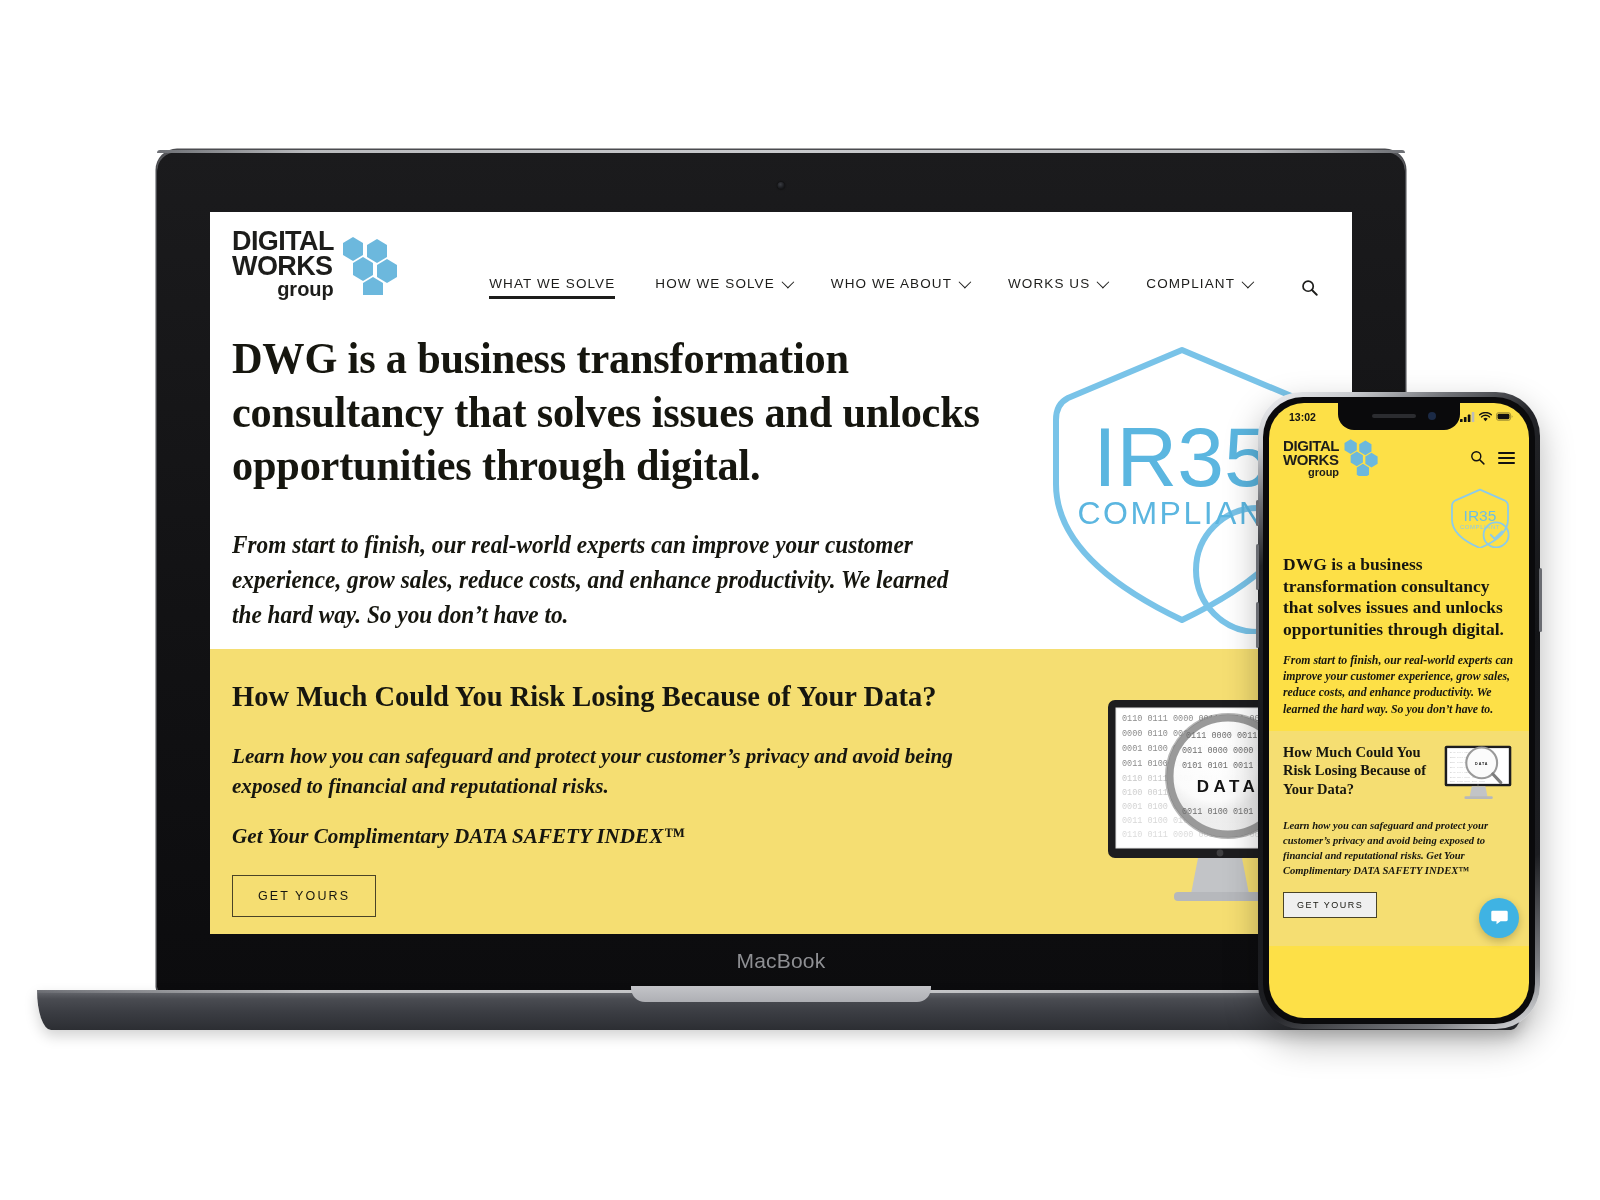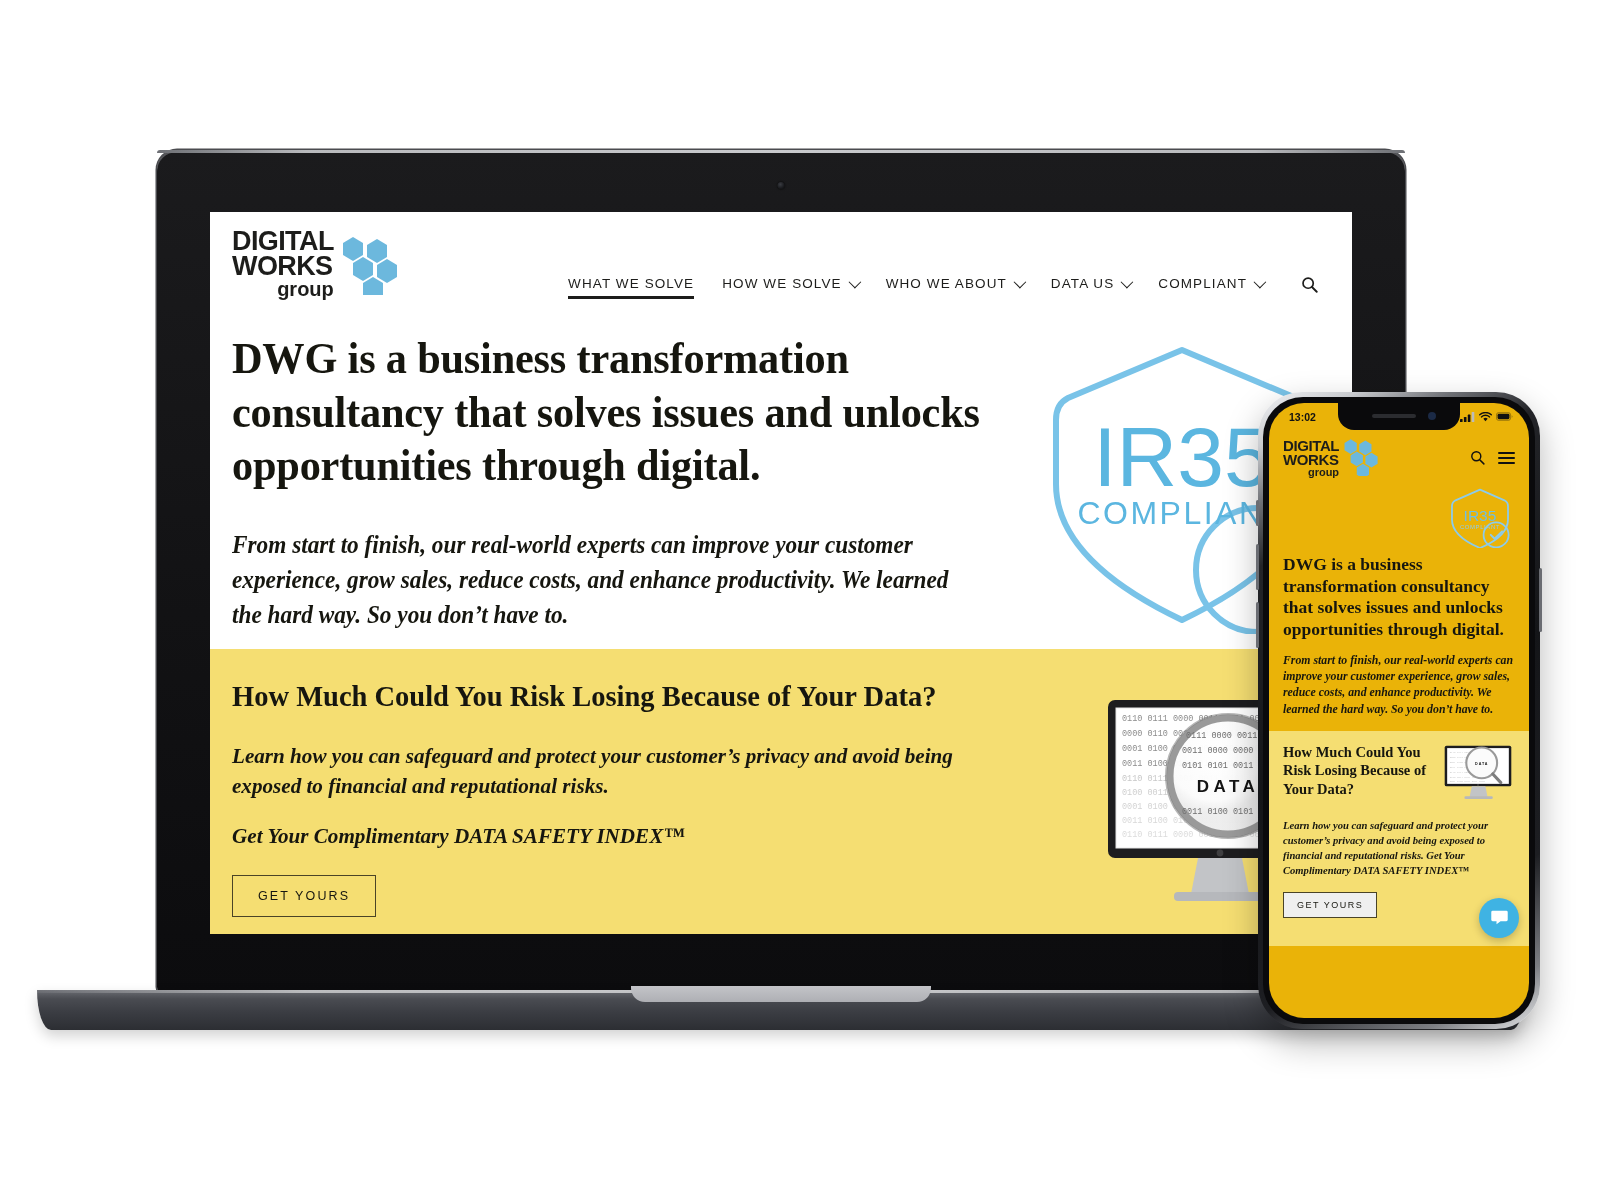--- a/index.html
+++ b/index.html
@@ -74,21 +74,21 @@
     display: flex; align-items: center; height: 104px;
     padding: 0 34px 0 22px;
   }
   .logo { display:flex; align-items:flex-end; gap:2px; }
   .logo-text { line-height: .92; }
   .logo-l1 { font-size: 27px; font-weight: 800; letter-spacing: -.6px; color:#1d1d1b; }
   .logo-l2 { font-size: 27px; font-weight: 800; letter-spacing: -.6px; color:#1d1d1b; }
   .logo-l3 { font-size: 20px; font-weight: 700; color:#1d1d1b; text-align:right; margin-top:1px; }
   .logo-hex { margin-left:-3px; margin-bottom:4px; }
 
-  .nav { margin-left: auto; display: flex; align-items: flex-start; gap: 28px; margin-top: 43px; }
+  .nav { margin-left: auto; display: flex; align-items: flex-end; gap: 40px; margin-top: 43px; }
   .nav-item {
     display: flex; align-items: center; gap: 7px;
     font-size: 13.5px; letter-spacing: 1.1px; color: #1d1d1b; cursor: pointer;
     padding-bottom: 5px; position: relative;
   }
   .nav-item.active::after{
     content:""; position:absolute; left:0; right:0; bottom:-3px; height:2.5px; background:#1d1d1b;
   }
   .chev { width:9px; height:9px; border-right:1.6px solid #1d1d1b; border-bottom:1.6px solid #1d1d1b;
           transform: rotate(45deg) translateY(-2px); }
@@ -140,21 +140,21 @@
   
   .iphone { position:absolute; left:1258px; top:392px; width:282px; height:637px; }
   .ip-body {
     position:absolute; inset:0; border-radius:44px;
     background: linear-gradient(150deg,#f2f3f5 0%,#c9cbcf 7%,#6f7176 14%,#232428 22%,#141518 50%,#1d1e22 78%,#7d7f84 92%,#e9eaec 100%);
     box-shadow: 0 14px 34px rgba(0,0,0,.28);
     padding: 5px;
   }
   .ip-inner { position:absolute; inset:5px; border-radius:40px; background:#0a0a0c; padding:6px; }
   .ip-screen {
-    position:absolute; inset:6px; border-radius:35px; background:#eab308; overflow:hidden;
+    position:absolute; inset:6px; border-radius:35px; background:#fde047; overflow:hidden;
   }
   .ip-notch {
     position:absolute; left:50%; transform:translateX(-50%); top:0;
     width:122px; height:27px; background:#0a0a0c; border-radius:0 0 16px 16px; z-index:6;
   }
   .ip-speaker{ position:absolute; left:34px; top:11px; width:44px; height:4px; background:#2b2c30; border-radius:3px;}
   .ip-face{ position:absolute; right:24px; top:9px; width:8px; height:8px; border-radius:50%; background:#1b2a46; }
   .ip-btn-l1{position:absolute; left:-2px; top:108px; width:3px; height:26px; background:#6a6c72; border-radius:2px;}
   .ip-btn-l2{position:absolute; left:-2px; top:152px; width:3px; height:46px; background:#6a6c72; border-radius:2px;}
   .ip-btn-l3{position:absolute; left:-2px; top:210px; width:3px; height:46px; background:#6a6c72; border-radius:2px;}
@@ -215,20 +215,21 @@
 <body>
 
 <div class="scene">
 
   <div class="macbook">
 
     <div class="mb-foot"></div>
 
     <div class="mb-lid">
       <div class="mb-camera"></div>
+      <div class="mb-brand">MacBook</div>
 
       <div class="mb-screen">
         <div class="site">
 
           <div class="site-header">
             <div class="logo">
               <div class="logo-text">
                 <div class="logo-l1">DIGITAL</div>
                 <div class="logo-l2">WORKS</div>
                 <div class="logo-l3">group</div>
@@ -250,21 +251,21 @@
               </div>
               <div class="nav-item">
                 <span>HOW WE SOLVE</span>
                 <i class="chev"></i>
               </div>
               <div class="nav-item">
                 <span>WHO WE ABOUT</span>
                 <i class="chev"></i>
               </div>
               <div class="nav-item">
-                <span>DATA US</span>
+                <span>WORKS US</span>
                 <i class="chev"></i>
               </div>
               <div class="nav-item">
                 <span>COMPLIANT</span>
                 <i class="chev"></i>
               </div>
               <div class="nav-search">
                 <svg width="17" height="17" viewBox="0 0 20 20">
                   <circle cx="8.4" cy="8.4" r="6" fill="none" stroke="#1d1d1b" stroke-width="2"></circle>
                   <line x1="12.9" y1="12.9" x2="18.5" y2="18.5" stroke="#1d1d1b" stroke-width="2.2" stroke-linecap="round"></line>

